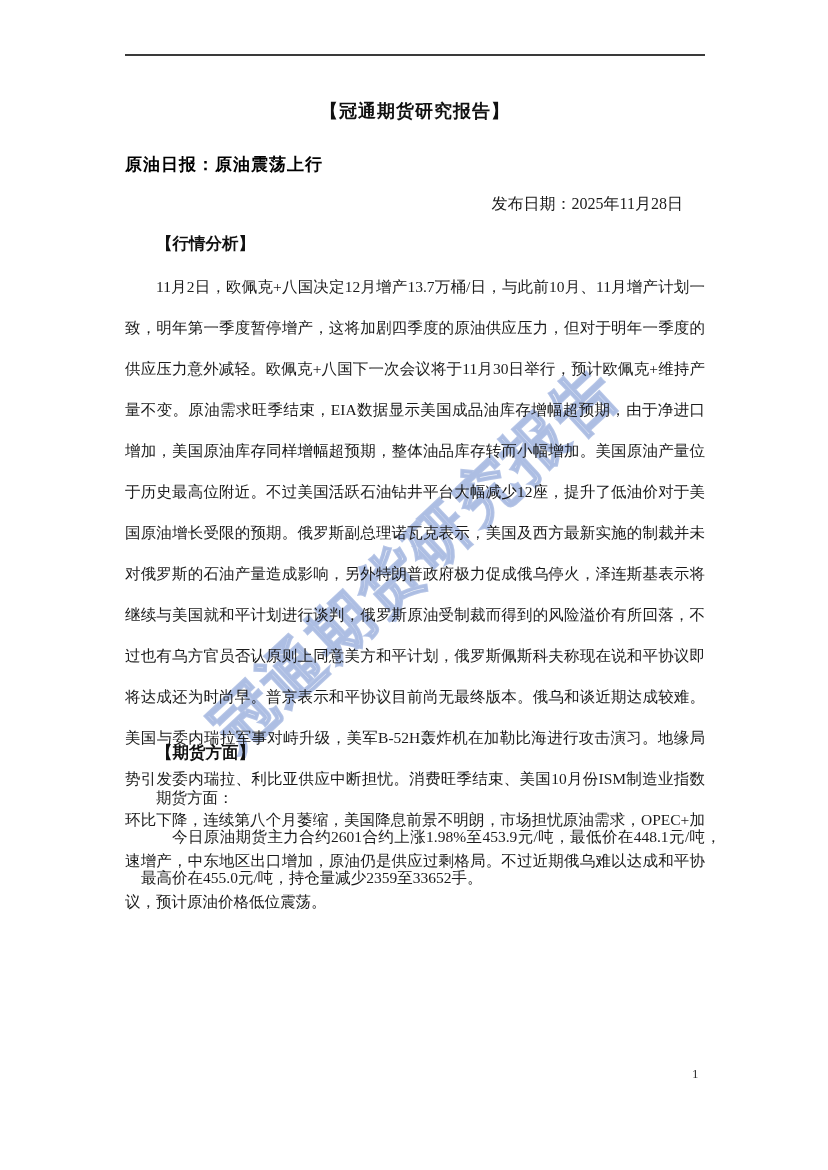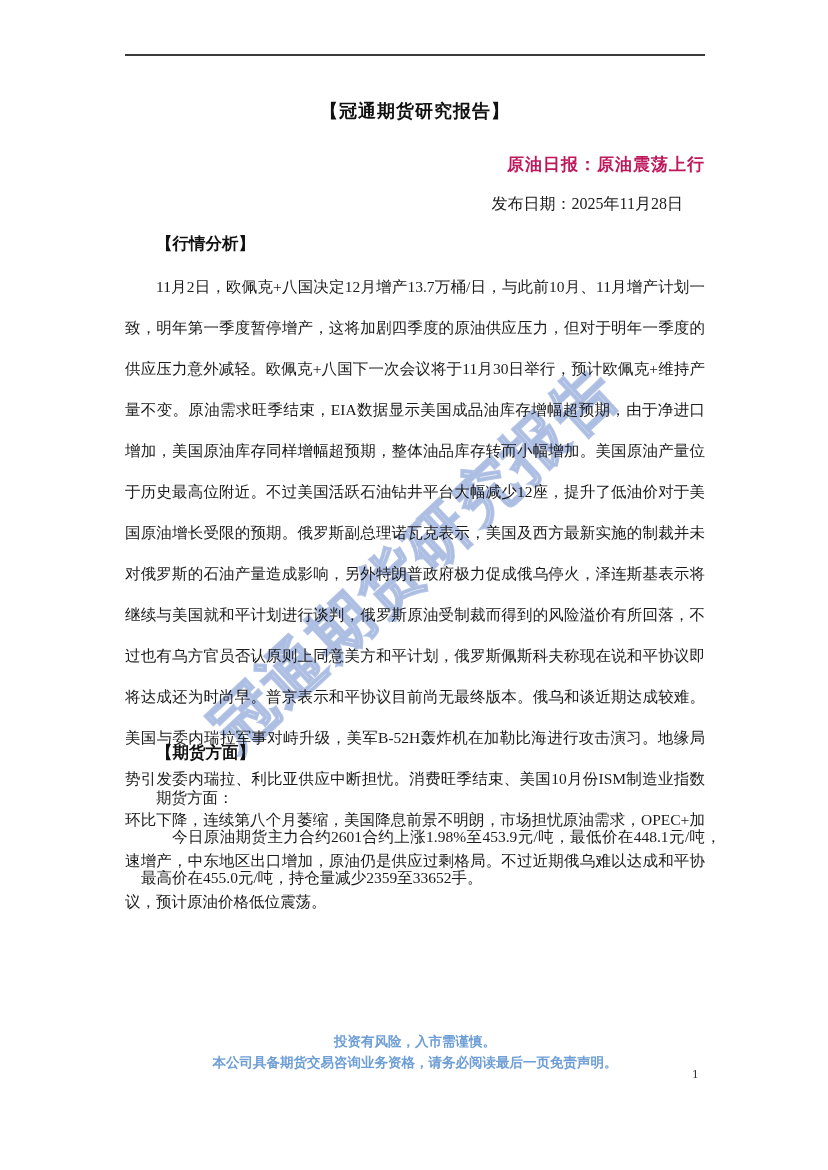--- a/index.html
+++ b/index.html
@@ -31,26 +31,26 @@
     font-size: 18px;
     font-weight: bold;
     letter-spacing: 1px;
     color: #111111;
   }
   .report-subtitle {
     position: absolute;
     left: 125px;
     top: 153px;
     width: 580px;
-    text-align: right;
+    text-align: left;
     font-family: Liberation Mono, monospace;
     font-size: 17px;
     font-weight: bold;
     letter-spacing: 1px;
-    color: #be185d;
+    color: #000000;
   }
   .publish-date {
     position: absolute;
     left: 125px;
     top: 194px;
     width: 558px;
     text-align: right;
     font-size: 16px;
     color: #1a1a1a;
   }
@@ -139,20 +139,16 @@
   <div class="section-heading heading-analysis">【行情分析】</div>
 
   <div class="body-para para-analysis">11月2日，欧佩克+八国决定12月增产13.7万桶/日，与此前10月、11月增产计划一致，明年第一季度暂停增产，这将加剧四季度的原油供应压力，但对于明年一季度的供应压力意外减轻。欧佩克+八国下一次会议将于11月30日举行，预计欧佩克+维持产量不变。原油需求旺季结束，EIA数据显示美国成品油库存增幅超预期，由于净进口增加，美国原油库存同样增幅超预期，整体油品库存转而小幅增加。美国原油产量位于历史最高位附近。不过美国活跃石油钻井平台大幅减少12座，提升了低油价对于美国原油增长受限的预期。俄罗斯副总理诺瓦克表示，美国及西方最新实施的制裁并未对俄罗斯的石油产量造成影响，另外特朗普政府极力促成俄乌停火，泽连斯基表示将继续与美国就和平计划进行谈判，俄罗斯原油受制裁而得到的风险溢价有所回落，不过也有乌方官员否认原则上同意美方和平计划，俄罗斯佩斯科夫称现在说和平协议即将达成还为时尚早。普京表示和平协议目前尚无最终版本。俄乌和谈近期达成较难。美国与委内瑞拉军事对峙升级，美军B-52H轰炸机在加勒比海进行攻击演习。地缘局势引发委内瑞拉、利比亚供应中断担忧。消费旺季结束、美国10月份ISM制造业指数环比下降，连续第八个月萎缩，美国降息前景不明朗，市场担忧原油需求，OPEC+加速增产，中东地区出口增加，原油仍是供应过剩格局。不过近期俄乌难以达成和平协议，预计原油价格低位震荡。</div>
 
   <div class="section-heading heading-market">【期货方面】</div>
 
   <div class="futures-label">期货方面：</div>
 
   <div class="body-para para-futures">今日原油期货主力合约2601合约上涨1.98%至453.9元/吨，最低价在448.1元/吨，最高价在455.0元/吨，持仓量减少2359至33652手。</div>
 
-  <div class="footer">
-    <span class="footer-line">投资有风险，入市需谨慎。</span>
-    <span class="footer-line">本公司具备期货交易咨询业务资格，请务必阅读最后一页免责声明。</span>
-  </div>
 
   <div class="page-number">1</div>
 
 </div>
 
 </body></html>

